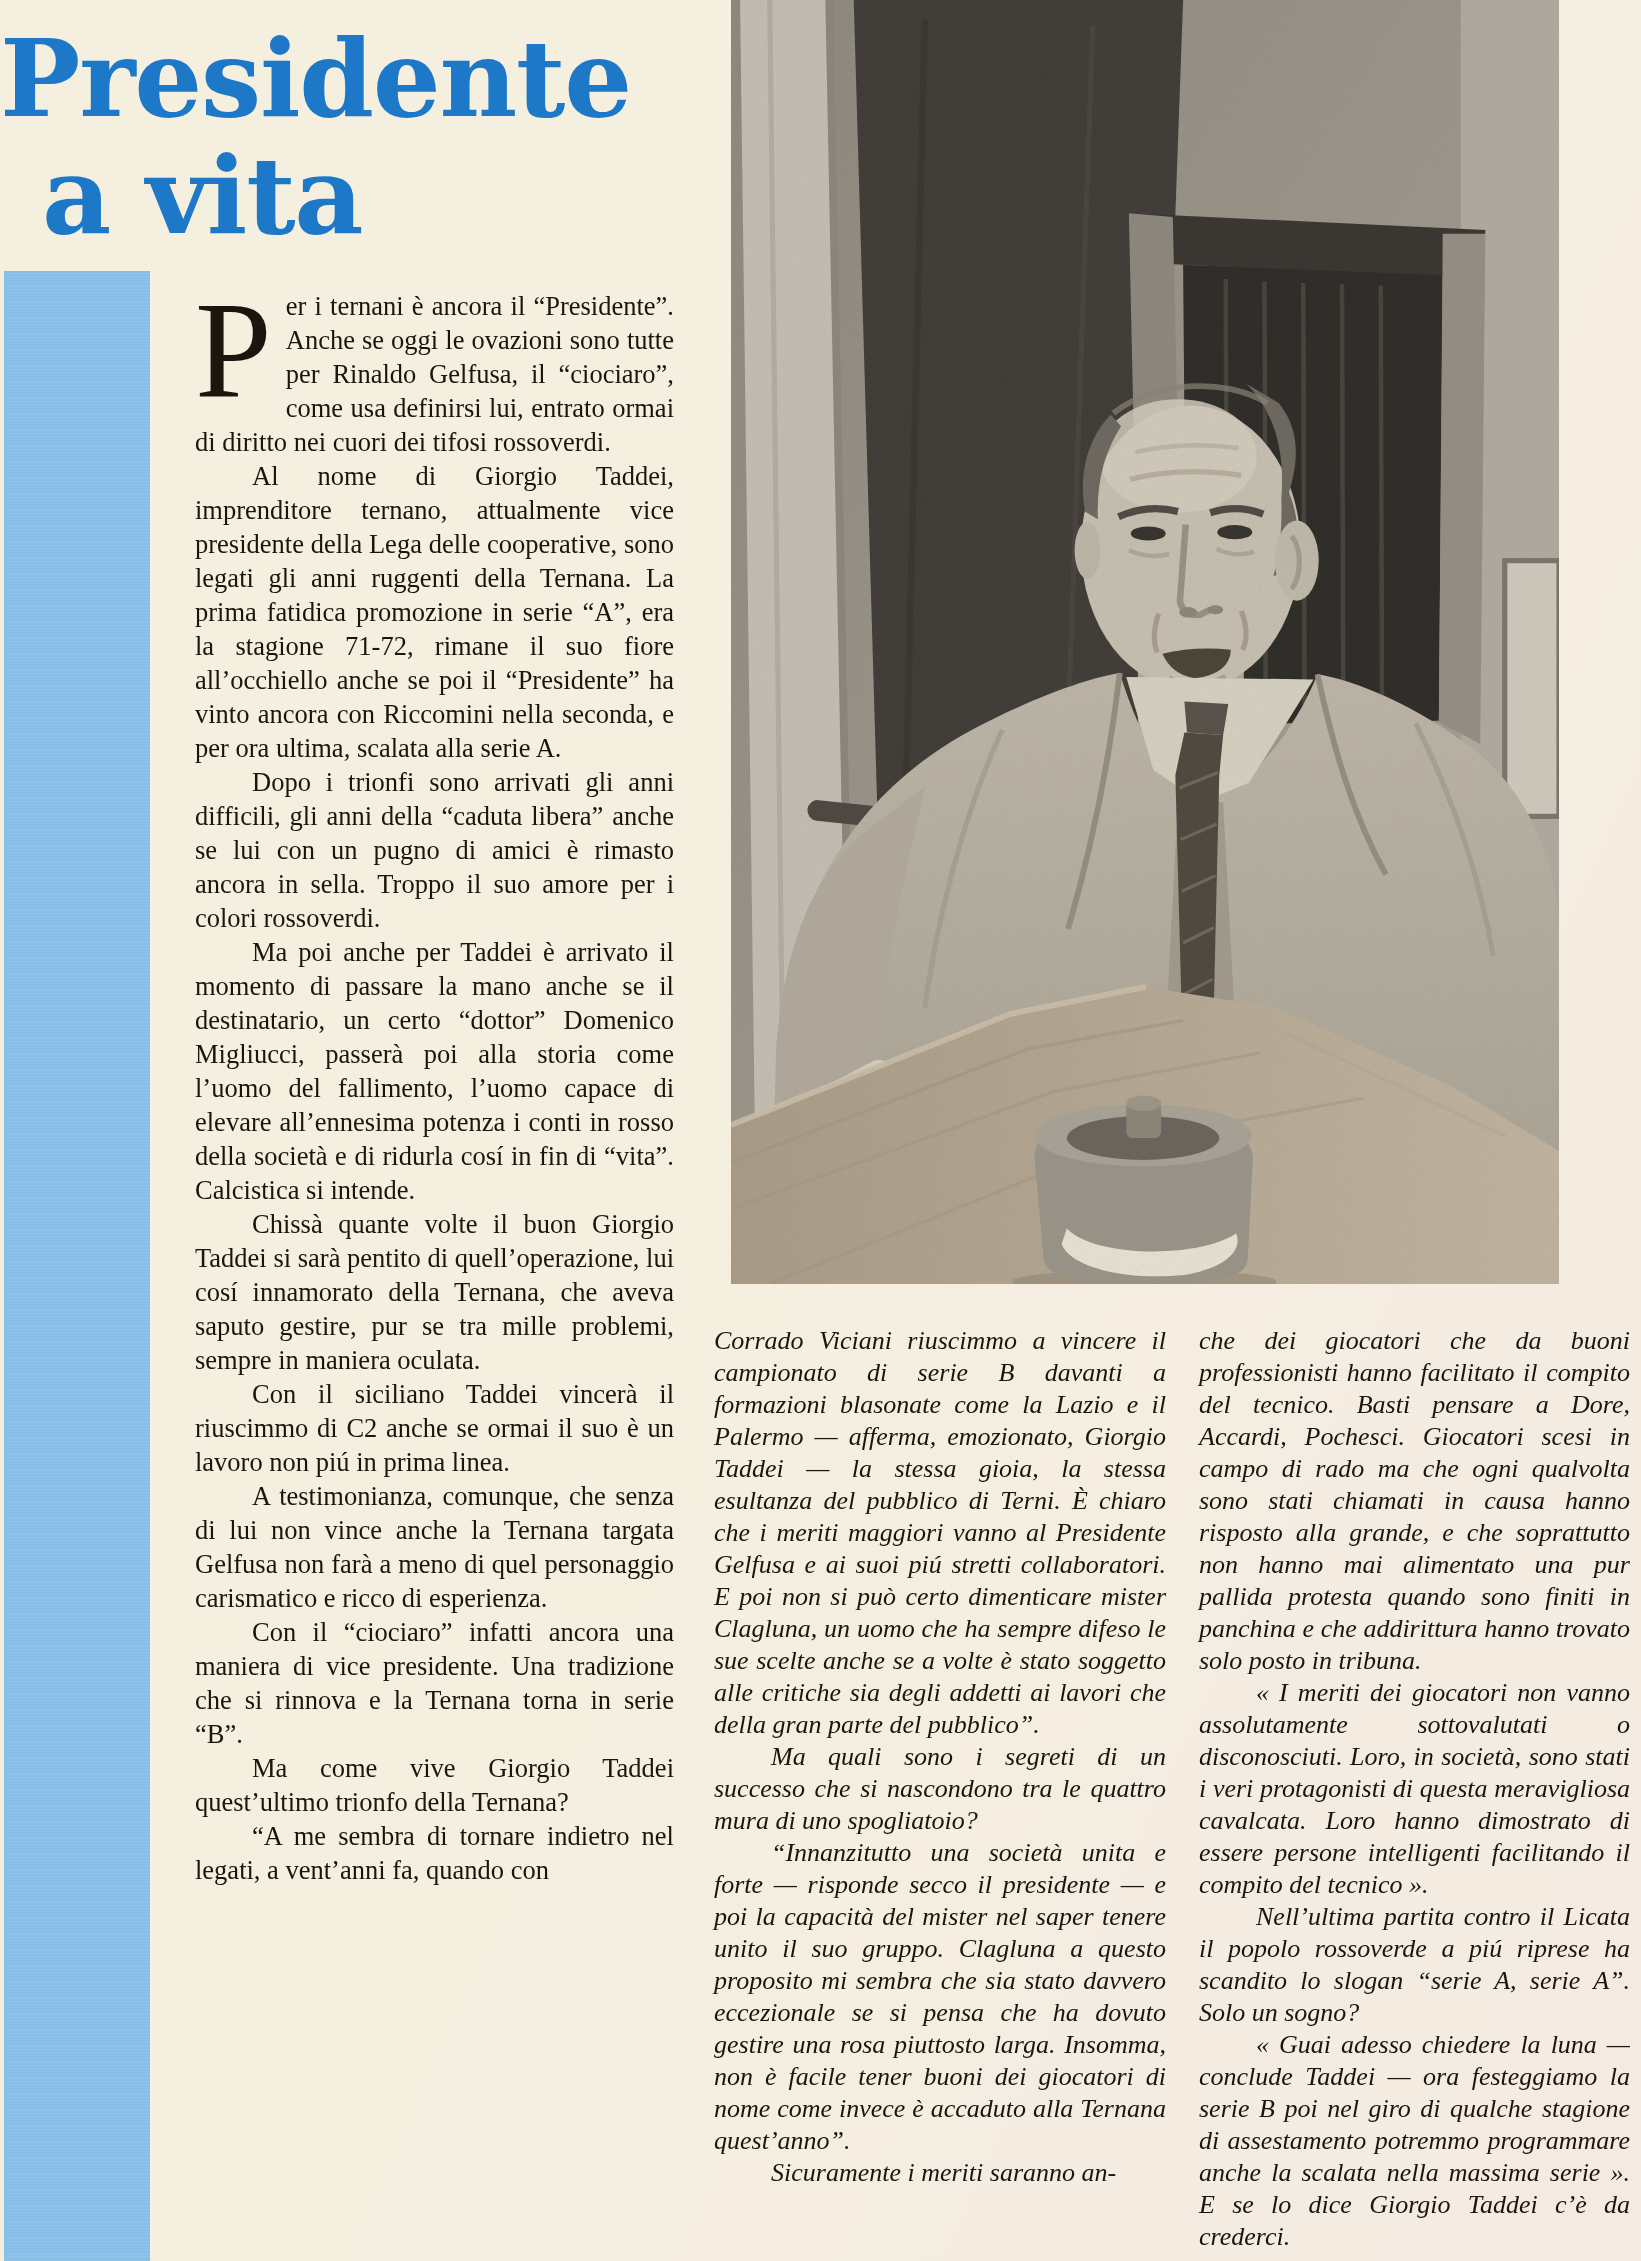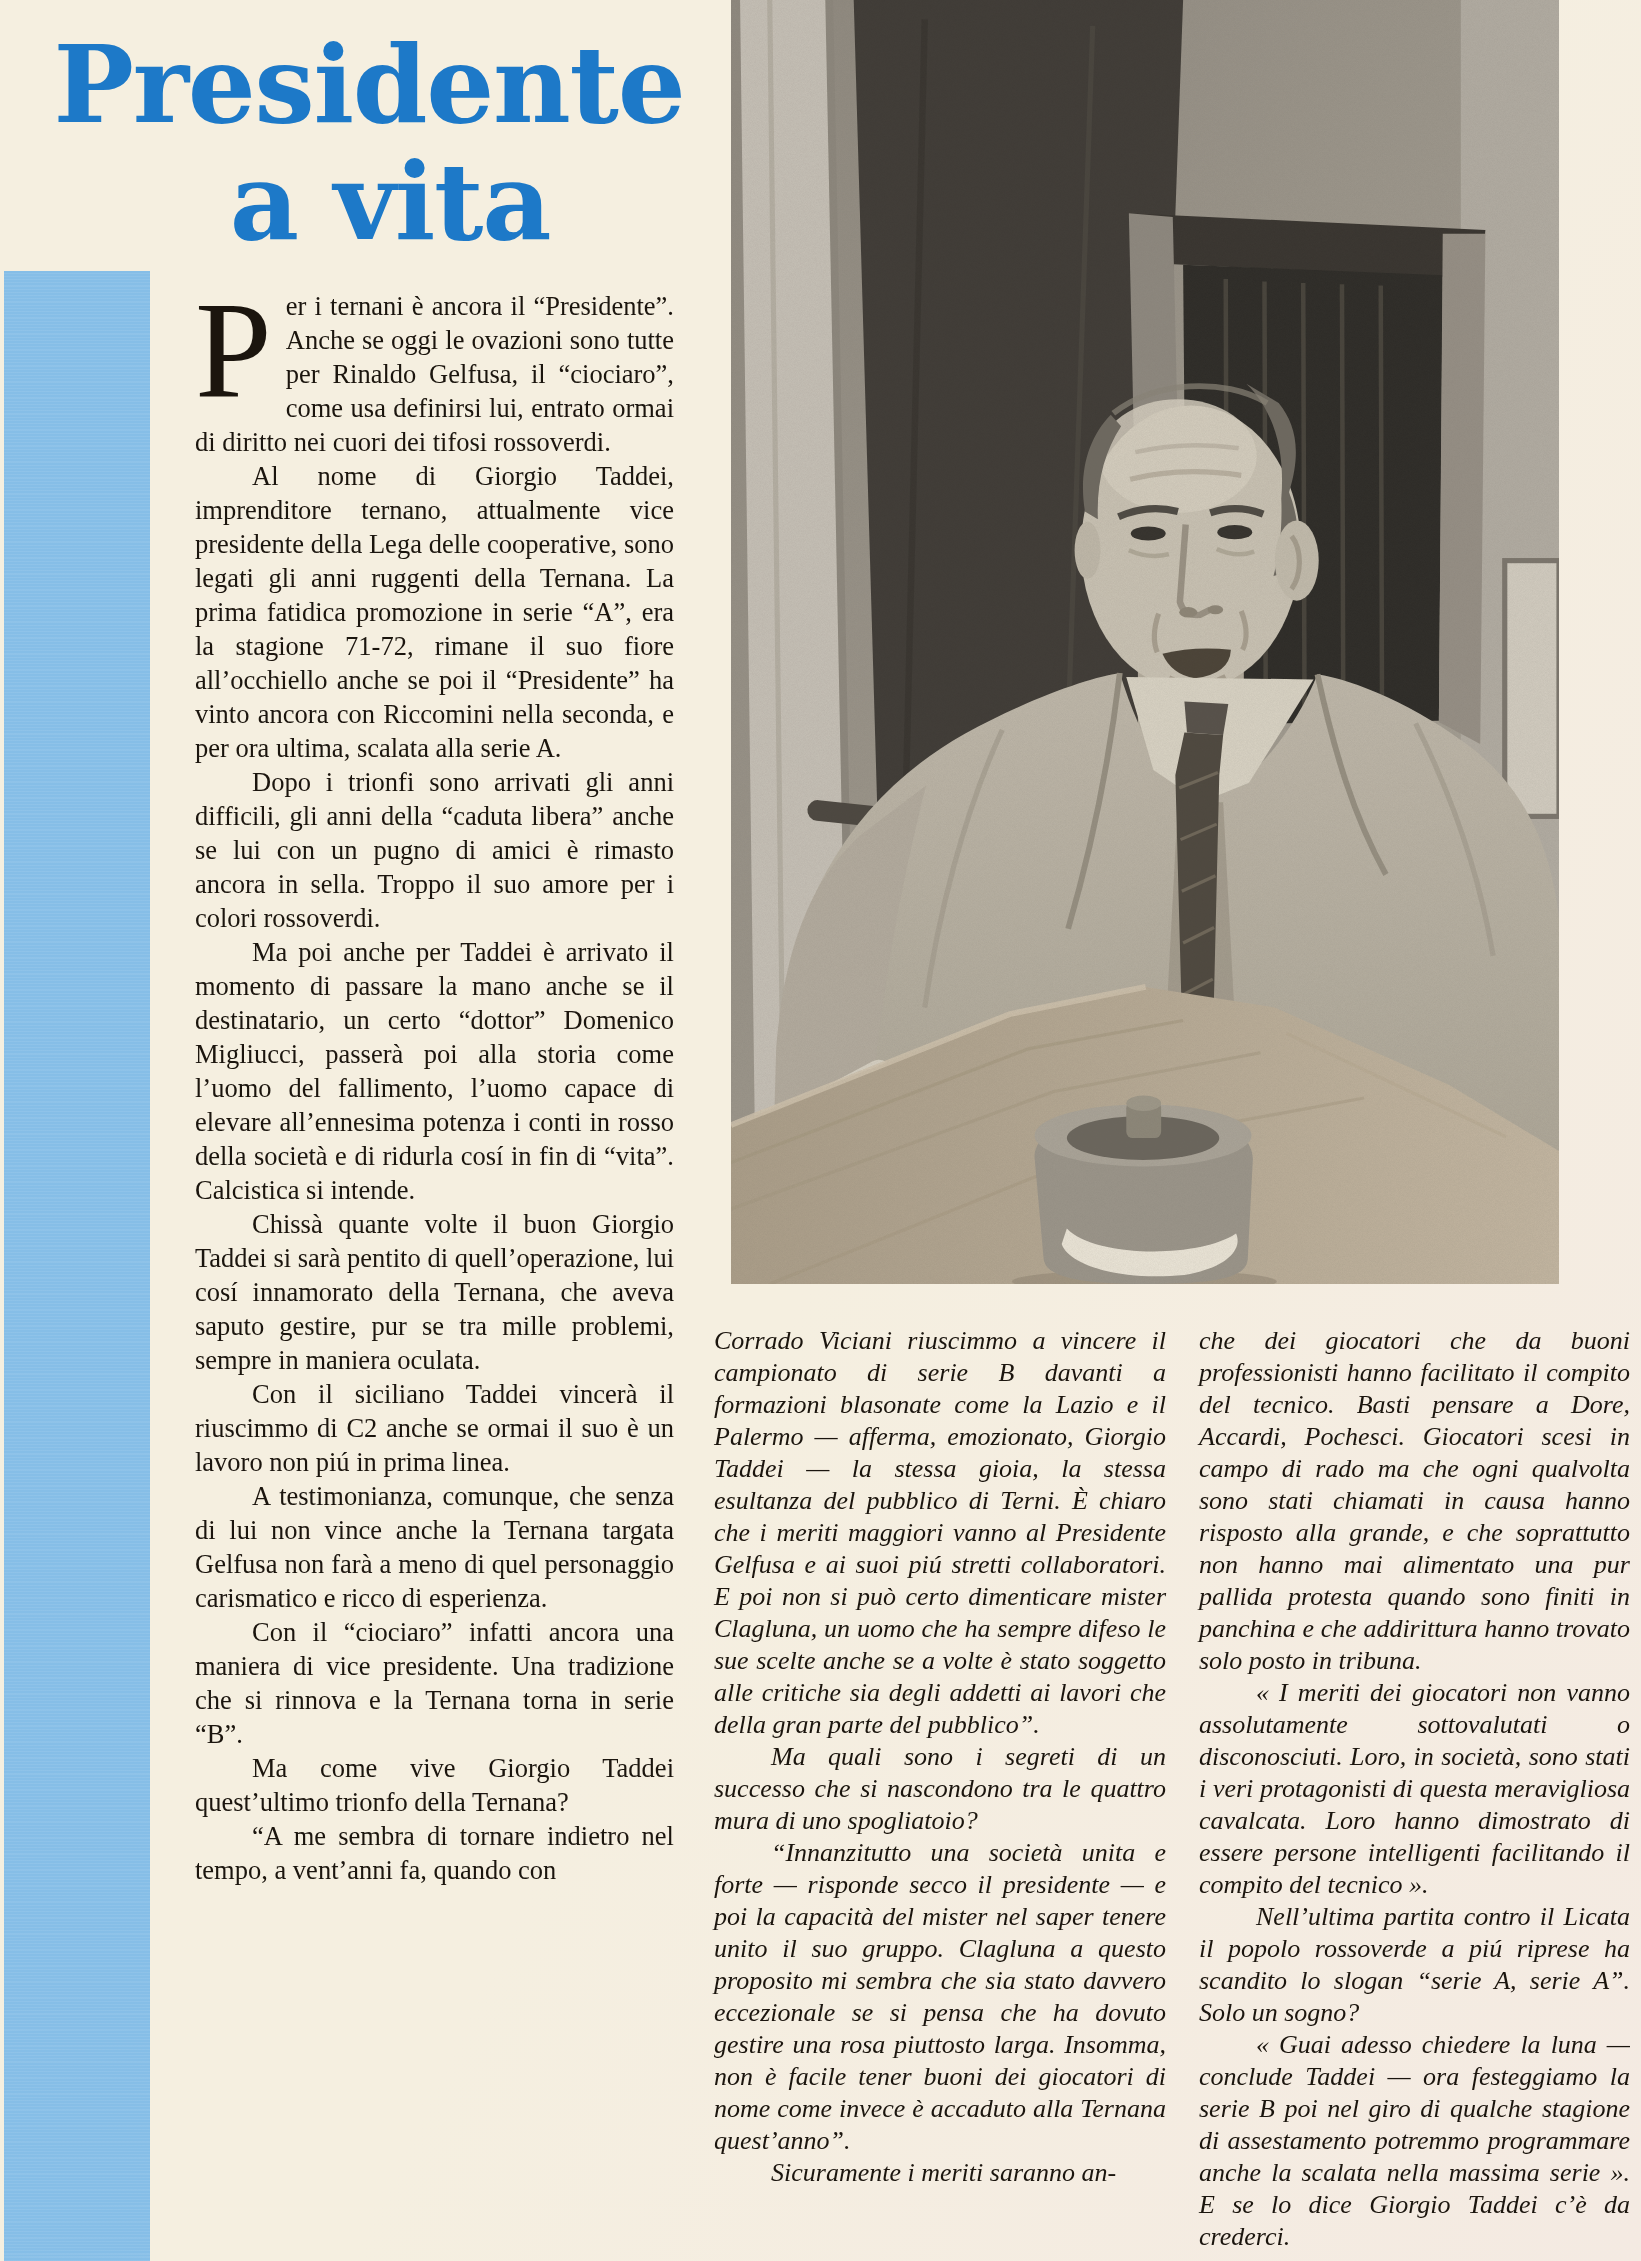--- a/index.html
+++ b/index.html
@@ -13,23 +13,23 @@
     width:1641px;height:2261px;position:relative;overflow:hidden;
     background:linear-gradient(115deg,#f5efe0 52%,#f4eae2 100%);
     font-family:"Liberation Serif",serif;
   }
   .accent-bar{
     position:absolute;left:3.9px;top:271px;width:146px;height:1990px;
     background:var(--bar);
     background-image:repeating-linear-gradient(0deg,rgba(255,255,255,.07) 0 1.3px,rgba(0,0,0,0) 1.3px 3.2px);
   }
   .title-block{
-    position:absolute;left:0;top:23px;width:692px;text-align:center;
+    position:absolute;left:0;top:17px;width:692px;
     color:var(--title-color);
-    font-family:"DejaVu Serif",serif;font-weight:bold;margin-left:23px;
+    font-family:"DejaVu Serif",serif;font-weight:bold;
   }
   .title-line1{font-size:107px;line-height:124px;white-space:nowrap;letter-spacing:-1.3px;}
   .title-line2{font-size:107px;line-height:109px;white-space:nowrap;letter-spacing:-1.3px;padding-left:42px;}
   .col{position:absolute;color:var(--ink);}
   #col1{left:195px;top:289px;width:479px;}
   #col2{left:714px;top:1325px;width:452px;}
   #col3{left:1199px;top:1325px;width:431px;}
   .col p{
     margin:0;text-align:justify;hyphens:auto;-webkit-hyphens:auto;
     font-size:26.5px;line-height:34px;color:var(--ink);
@@ -197,21 +197,21 @@
   <div class="col" id="col1">
       <p><span class="dropcap">P</span>er i ternani è ancora il “Presidente”. Anche se oggi le ovazioni sono tutte per Rinaldo Gelfusa, il “ciociaro”, come usa definirsi lui, entrato ormai di diritto nei cuori dei tifosi rossoverdi.</p>
       <p class="indent">Al nome di Giorgio Taddei, imprenditore ternano, attualmente vice presidente della Lega delle cooperative, sono legati gli anni ruggenti della Ternana. La prima fatidica promozione in serie “A”, era la stagione 71-72, rimane il suo fiore all’occhiello anche se poi il “Presidente” ha vinto ancora con Riccomini nella seconda, e per ora ultima, scalata alla serie A.</p>
       <p class="indent">Dopo i trionfi sono arrivati gli anni difficili, gli anni della “caduta libera” anche se lui con un pugno di amici è rimasto ancora in sella. Troppo il suo amore per i colori rossoverdi.</p>
       <p class="indent">Ma poi anche per Taddei è arrivato il momento di passare la mano anche se il destinatario, un certo “dottor” Domenico Migliucci, passerà poi alla storia come l’uomo del fallimento, l’uomo capace di elevare all’ennesima potenza i conti in rosso della società e di ridurla cosí in fin di “vita”. Calcistica si intende.</p>
       <p class="indent">Chissà quante volte il buon Giorgio Taddei si sarà pentito di quell’operazione, lui cosí innamorato della Ternana, che aveva saputo gestire, pur se tra mille problemi, sempre in maniera oculata.</p>
       <p class="indent">Con il siciliano Taddei vincerà il riuscimmo di C2 anche se ormai il suo è un lavoro non piú in prima linea.</p>
       <p class="indent">A testimonianza, comunque, che senza di lui non vince anche la Ternana targata Gelfusa non farà a meno di quel personaggio carismatico e ricco di esperienza.</p>
       <p class="indent">Con il “ciociaro” infatti ancora una maniera di vice presidente. Una tradizione che si rinnova e la Ternana torna in serie “B”.</p>
       <p class="indent">Ma come vive Giorgio Taddei quest’ultimo trionfo della Ternana?</p>
-      <p class="indent">“A me sembra di tornare indietro nel tempo, a vent’anni fa, quando con</p>
+      <p class="indent">“A me sembra di tornare indietro nel legati, a vent’anni fa, quando con</p>
     </div>
   <div class="col" id="col2">
       <p>Corrado Viciani riuscimmo a vincere il campionato di serie B davanti a formazioni blasonate come la Lazio e il Palermo — afferma, emozionato, Giorgio Taddei — la stessa gioia, la stessa esultanza del pubblico di Terni. È chiaro che i meriti maggiori vanno al Presidente Gelfusa e ai suoi piú stretti collaboratori. E poi non si può certo dimenticare mister Clagluna, un uomo che ha sempre difeso le sue scelte anche se a volte è stato soggetto alle critiche sia degli addetti ai lavori che della gran parte del pubblico”.</p>
       <p class="indent">Ma quali sono i segreti di un successo che si nascondono tra le quattro mura di uno spogliatoio?</p>
       <p class="indent">“Innanzitutto una società unita e forte — risponde secco il presidente — e poi la capacità del mister nel saper tenere unito il suo gruppo. Clagluna a questo proposito mi sembra che sia stato davvero eccezionale se si pensa che ha dovuto gestire una rosa piuttosto larga. Insomma, non è facile tener buoni dei giocatori di nome come invece è accaduto alla Ternana quest’anno”.</p>
       <p class="indent">Sicuramente i meriti saranno an-</p>
     </div>
   <div class="col" id="col3">
       <p>che dei giocatori che da buoni professionisti hanno facilitato il compito del tecnico. Basti pensare a Dore, Accardi, Pochesci. Giocatori scesi in campo di rado ma che ogni qualvolta sono stati chiamati in causa hanno risposto alla grande, e che soprattutto non hanno mai alimentato una pur pallida protesta quando sono finiti in panchina e che addirittura hanno trovato solo posto in tribuna.</p>
       <p class="indent">« I meriti dei giocatori non vanno assolutamente sottovalutati o disconosciuti. Loro, in società, sono stati i veri protagonisti di questa meravigliosa cavalcata. Loro hanno dimostrato di essere persone intelligenti facilitando il compito del tecnico ».</p>

